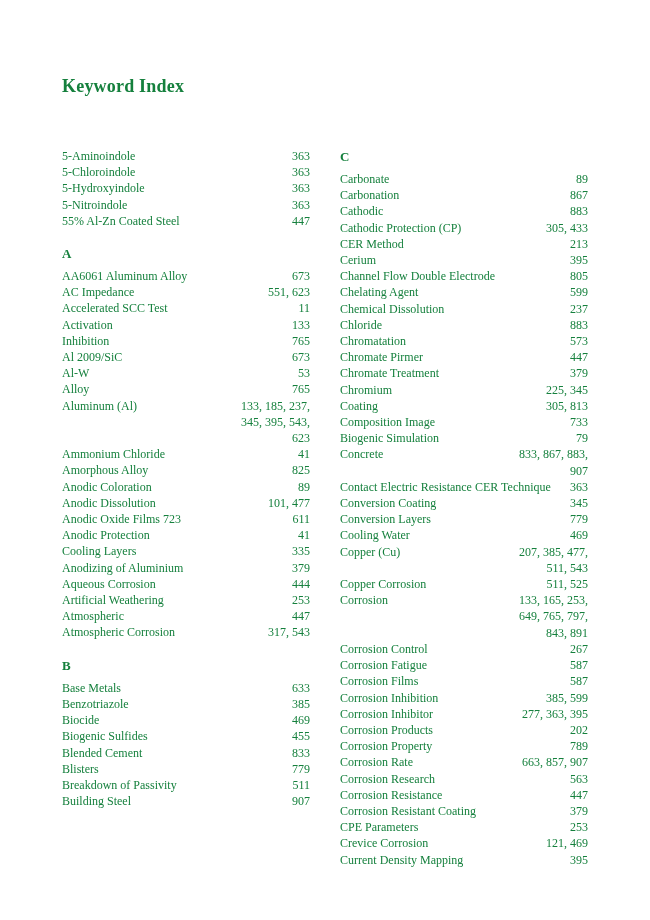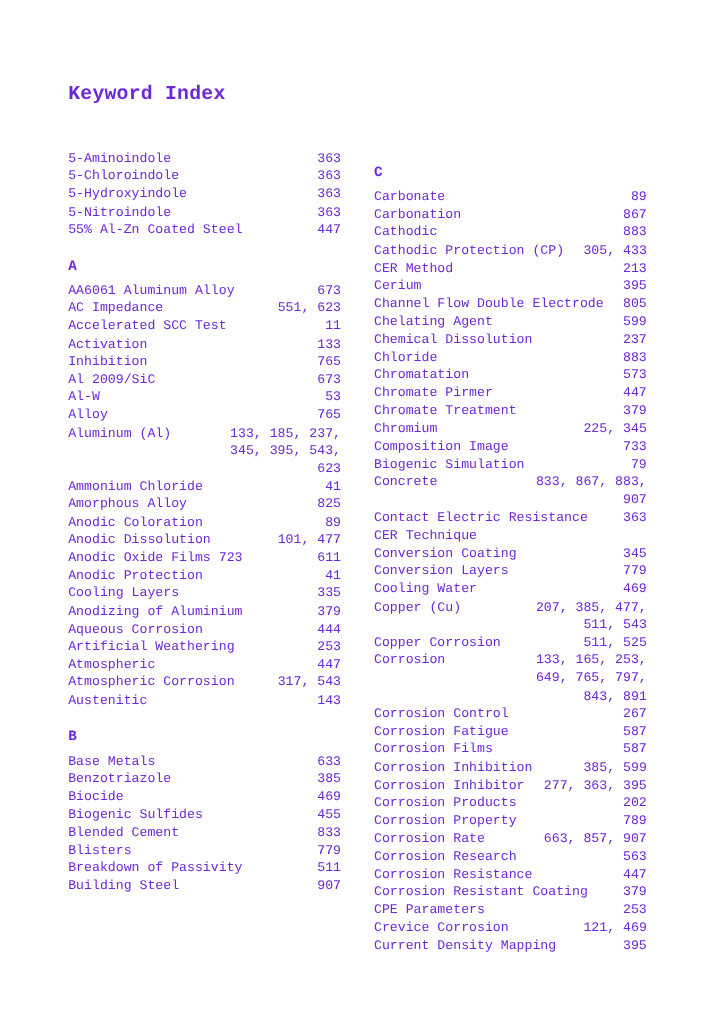--- a/index.html
+++ b/index.html
@@ -2,22 +2,22 @@
 <html><head>
 <meta charset="utf-8">
 <style>
   * { box-sizing: border-box; }
   html, body { margin: 0; padding: 0; }
   body { background: #ffffff; }
   .page {
     width: 595px;
     height: 920px;
     background: #ffffff;
-    color: #6d28d9;
-    font-family: Liberation Mono, monospace;
+    color: #15803d;
+    font-family: Liberation Serif, serif;
     overflow: hidden;
     padding: 76px 62px 0 62px;
   }
   .title {
     font-size: 18px;
     font-weight: 700;
     line-height: 20px;
     margin: 0 0 36px 0;
     letter-spacing: 0.2px;
   }
@@ -29,21 +29,21 @@
   .col {
     flex: 0 0 248px;
     width: 248px;
   }
   .section-header {
     font-weight: 700;
     font-size: 13px;
     line-height: 15px;
     margin: 17px 0 7px 0;
   }
-  .col > .section:first-child > .entry:first-child { margin-top: 4px; }
+  .col > .section:first-child > .entry:first-child { margin-top: 16px; }
   .entry {
     display: flex;
     justify-content: space-between;
     align-items: baseline;
     font-size: 12px;
     line-height: 16.2px;
   }
   .term { padding-right: 10px; }
   .pages {
     text-align: right;
@@ -161,24 +161,20 @@
             <span class="pages">253</span>
           </div>
           <div class="entry">
             <span class="term">Atmospheric</span>
             <span class="pages">447</span>
           </div>
           <div class="entry">
             <span class="term">Atmospheric Corrosion</span>
             <span class="pages">317, 543</span>
           </div>
-          <div class="entry">
-            <span class="term">Austenitic</span>
-            <span class="pages">143</span>
-          </div>
         </div>
         <div class="section">
           <div class="section-header">B</div>
           <div class="entry">
             <span class="term">Base Metals</span>
             <span class="pages">633</span>
           </div>
           <div class="entry">
             <span class="term">Benzotriazole</span>
             <span class="pages">385</span>
@@ -260,20 +256,24 @@
             <span class="term">Chromate Pirmer</span>
             <span class="pages">447</span>
           </div>
           <div class="entry">
             <span class="term">Chromate Treatment</span>
             <span class="pages">379</span>
           </div>
           <div class="entry">
             <span class="term">Chromium</span>
             <span class="pages">225, 345</span>
+          </div>
+          <div class="entry">
+            <span class="term">Coating</span>
+            <span class="pages">305, 813</span>
           </div>
           <div class="entry">
             <span class="term">Composition Image</span>
             <span class="pages">733</span>
           </div>
           <div class="entry">
             <span class="term">Biogenic Simulation</span>
             <span class="pages">79</span>
           </div>
           <div class="entry">

